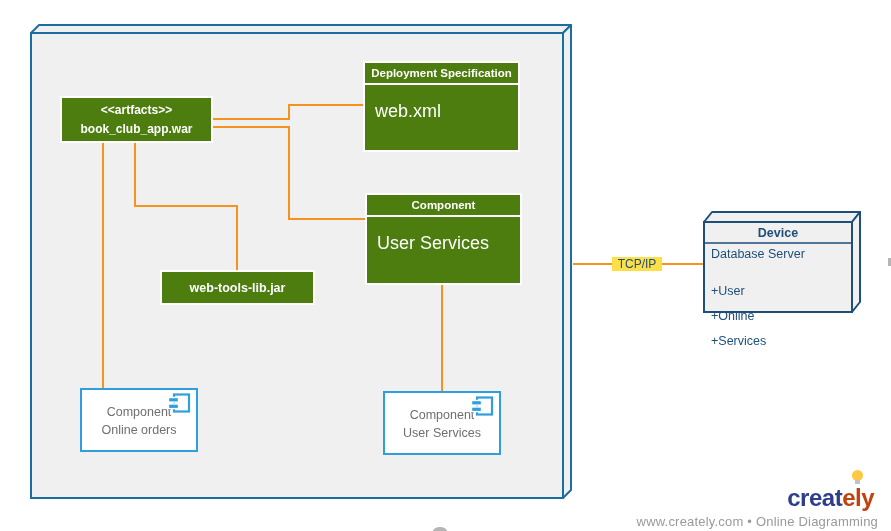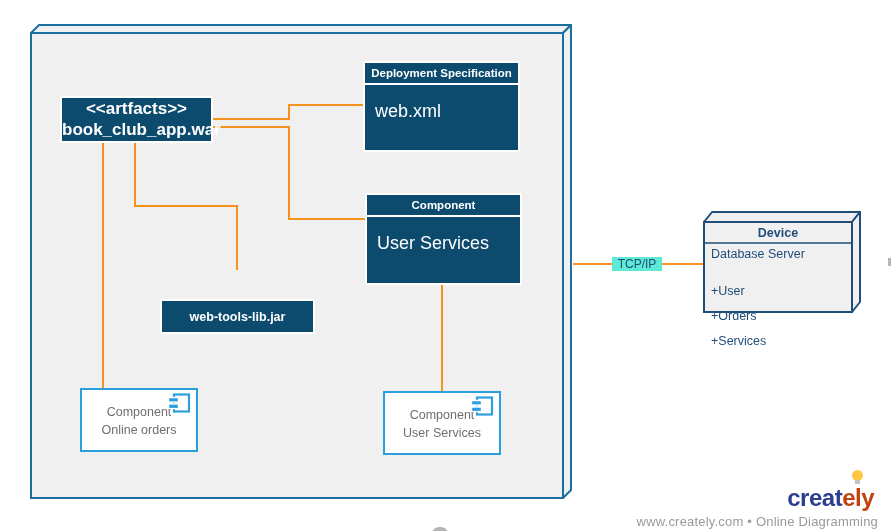--- a/index.html
+++ b/index.html
@@ -1,37 +1,37 @@
 <!DOCTYPE html>
 <html><head>
 <meta charset="utf-8">
 <style>
   * { margin:0; padding:0; box-sizing:border-box; }
   html,body { background:#fff; }
   body { font-family:"Liberation Sans", sans-serif; }
   #canvas { position:relative; width:891px; height:531px; background:#fff; overflow:hidden; }
   #shapes-layer { position:absolute; left:0; top:0; }
 
-  .blue-box { position:absolute; background:#0c4a6e; border:2px solid #fff; color:#fff; }
+  .blue-box { position:absolute; background:#4d7c0f; border:2px solid #fff; color:#fff; }
   .box-header { border-bottom:2px solid #fff; text-align:center; font-weight:bold; font-size:11.5px; line-height:20px; height:22px; }
   .box-body { padding:16px 10px 0 10px; font-size:18px; }
 
-  .artifact { display:flex; flex-direction:column; justify-content:space-evenly; text-align:center; font-weight:bold; font-size:17px; }
-  .lib { display:flex; align-items:center; justify-content:center; font-weight:bold; font-size:12.5px;margin-top:29px; }
+  .artifact { display:flex; flex-direction:column; justify-content:space-evenly; text-align:center; font-weight:bold; font-size:12px; }
+  .lib { display:flex; align-items:center; justify-content:center; font-weight:bold; font-size:12.5px; }
 
   .white-box { position:absolute; background:#fff; border:2px solid #2E9FDE; color:#6F6F6F; font-size:12.5px; text-align:center; padding-top:13px; line-height:18px; }
   .comp-icon { position:absolute; top:3px; right:5px; width:24px; height:22px; }
 
   .device-text { position:absolute; left:704px; top:222px; width:148px; height:70px; color:#1F4E79; }
   .device-title { height:21px; text-align:center; font-weight:bold; font-size:12.5px; line-height:22px; }
   .device-body { padding:4px 7px 0 7px; font-size:12.5px; }
   .device-server { margin-bottom:24px; }
   .device-attr { line-height:13px;margin-top:12px; }
 
-  .tcp-label { position:absolute; left:612px; top:257px; width:50px; height:14px; background:#5eead4; text-align:center; font-size:12px; line-height:14px; color:#1F4E79; }
+  .tcp-label { position:absolute; left:612px; top:257px; width:50px; height:14px; background:#fde047; text-align:center; font-size:12px; line-height:14px; color:#1F4E79; }
 
   .logo { position:absolute; right:17px; top:487px; font-size:24px; font-weight:bold; letter-spacing:-0.5px; line-height:22px; white-space:nowrap; }
   .logo .primary { color:#2D3E8F;text-align:right; }
   .logo .secondary { color:#c2410c; }
   .bulb { position:absolute; top:-17px; right:11px; width:11px; height:11px; background:#FFC843; border-radius:50%; }
   .bulb::after { content:""; position:absolute; left:3px; top:10px; width:5px; height:4px; background:#C2C2C2; }
   .tagline { position:absolute; right:13px; top:514px; font-size:13px; color:#9A9A9A; letter-spacing:0.2px; }
 
   .edge-mark-right { position:absolute; left:888px; top:258px; width:3px; height:8px; background:#B5B5B5; }
   .edge-mark-bottom { position:absolute; left:433px; top:527px; width:14px; height:8px; background:#B5B5B5; border-radius:50%; }
@@ -103,21 +103,21 @@
     </svg>
     <div>Component</div>
     <div>User Services</div>
   </div>
 
   <div class="device-text">
     <div class="device-title">Device</div>
     <div class="device-body">
       <div class="device-server">Database Server</div>
       <div class="device-attr">+User</div>
-      <div class="device-attr">+Orders</div>
+      <div class="device-attr">+Online</div>
       <div class="device-attr">+Services</div>
     </div>
   </div>
 
   <div class="tcp-label">TCP/IP</div>
 
   <div class="logo">
     <span class="bulb"></span>
     <span class="primary">creat</span><span class="secondary">ely</span>
   </div>

